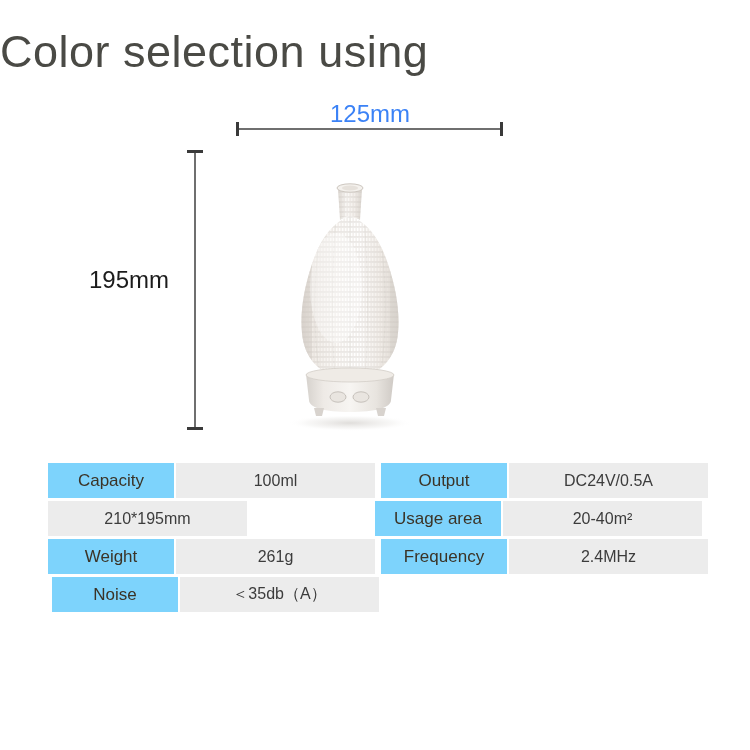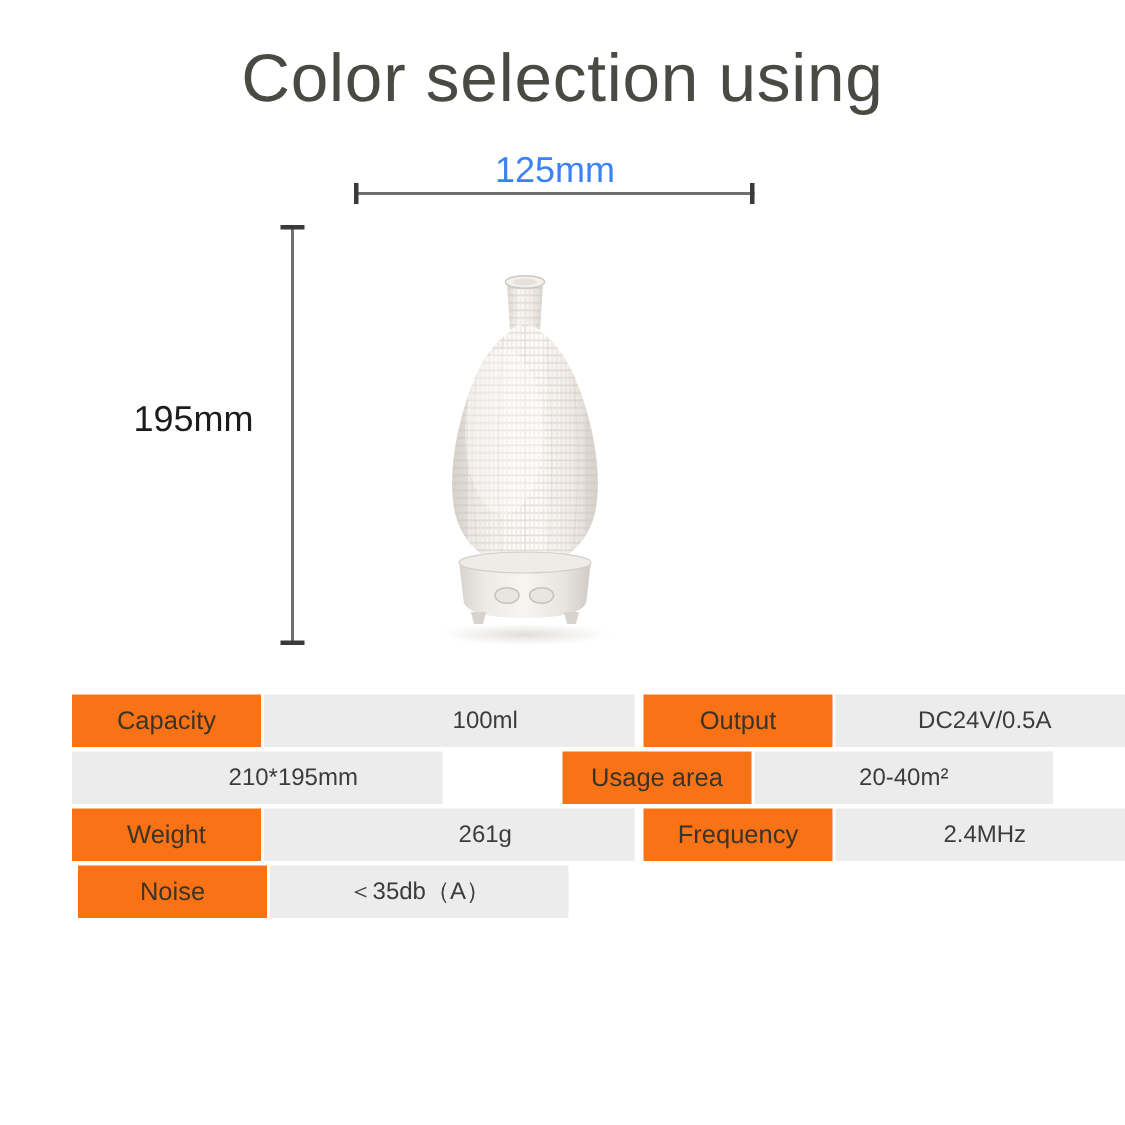--- a/index.html
+++ b/index.html
@@ -15,21 +15,20 @@
     font-family: "Liberation Sans", sans-serif;
     -webkit-font-smoothing: antialiased;
   }
 
   
   .page-title {
     position: absolute;
     top: 26px;
     left: 0;
     width: 750px;
-    text-align: center;
     font-size: 45px;
     font-weight: 300;
     letter-spacing: 0.5px;
     color: #4a4a45;
     font-family: "Liberation Sans", sans-serif;
   }
 
   
   .dim-width-label {
     position: absolute;
@@ -119,39 +118,39 @@
   }
   .spec-pair {
     display: flex;
     flex-direction: row;
     flex: 1 1 0;
     gap: 2px;
   }
   .spec-label {
     width: 126px;
     flex: 0 0 126px;
-    background: #f97316;
+    background: #7dd3fc;
     color: #3b3326;
     font-size: 17px;
     display: flex;
     align-items: center;
     justify-content: center;
     font-family: "Liberation Sans", sans-serif;
   }
   .spec-value {
     flex: 1 1 auto;
     background: #ececec;
     color: #3c3c3c;
     font-size: 16px;
     display: flex;
     align-items: center;
     justify-content: center;
     font-family: "Liberation Sans", sans-serif;
   }
-  .spec-pair.left .spec-value  { width: 199px; flex: 0 0 199px; padding-left: 48px; }
+  .spec-pair.left .spec-value  { width: 199px; flex: 0 0 199px; }
   .spec-pair.right .spec-value { width: 199px; flex: 0 0 199px; }
   .spec-gap { width: 2px; flex: 0 0 2px; }
 </style>
 </head>
 <body>
 
 <div class="page-title">Color selection using</div>
 
 <div class="dim-width-label">125mm</div>
 <div class="dim-width-line"></div>

